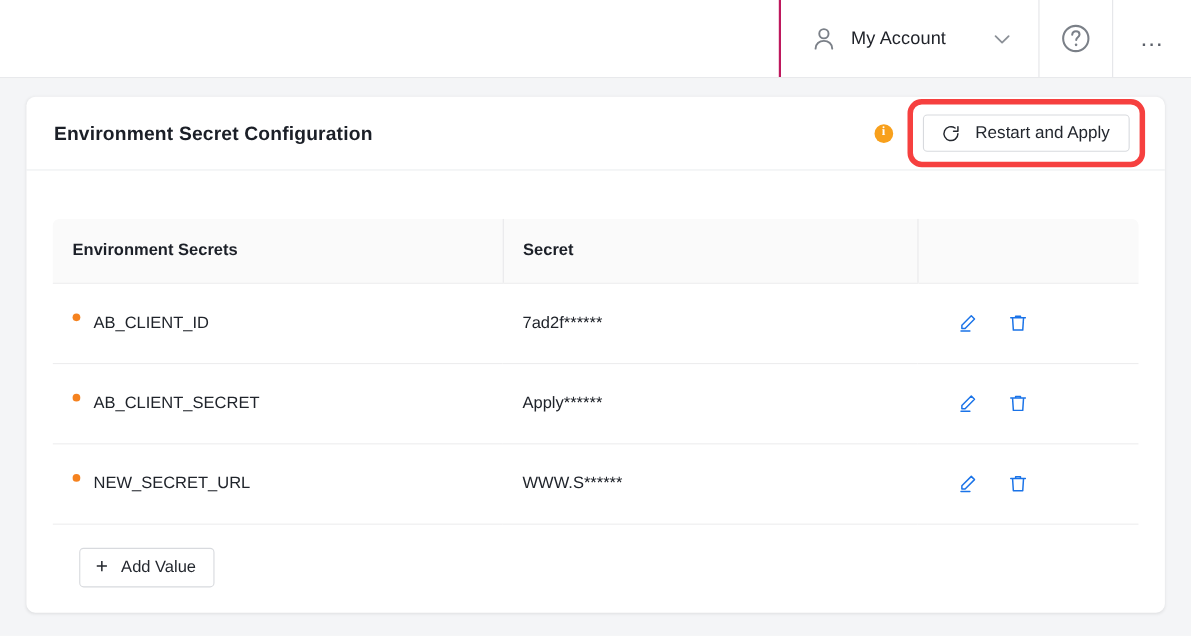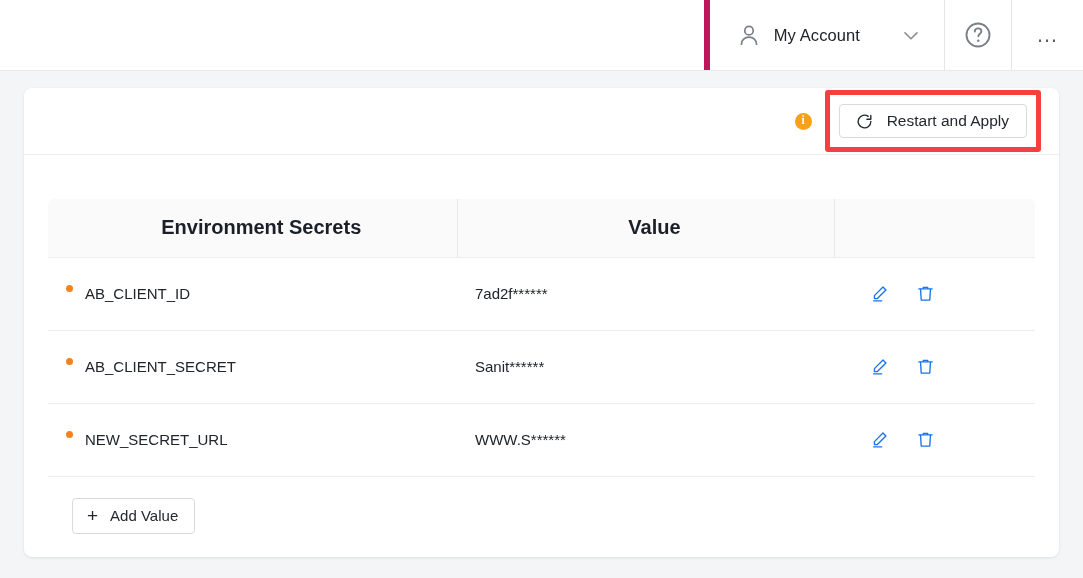--- a/index.html
+++ b/index.html
@@ -14,21 +14,21 @@
   .topbar {
     position: absolute; left: 0; top: 0;
     width: 1083px; height: 71px;
     background: #ffffff;
     border-bottom: 1px solid #e8e9ec;
     display: flex; justify-content: flex-end; align-items: stretch;
   }
   .account-cell {
     display: flex; align-items: center; gap: 12px;
     padding: 0 20px 0 26px;
-    border-left: 6px solid #be185d;
+    border-left: 2px solid #be185d;
     cursor: pointer;
     justify-content: flex-end;
   }
   .person-icon { width: 26px; height: 26px; display: block; }
   .account-label {
     font-size: 16.5px; color: #20232a; letter-spacing: .1px;
     white-space: nowrap;
   }
   .chev { width: 26px; height: 26px; margin-left: 26px; display:block; }
   .help-cell {
@@ -73,43 +73,43 @@
     background: #f8a01c;
     color: #fff; font-size: 11.5px; font-weight: bold;
     display: flex; align-items: center; justify-content: center;
     font-family: "Liberation Serif", serif;
     line-height: 1;
   }
   .restart-wrap {
     position: relative;
     padding: 9px;
     border: 5px solid #f6403f;
-    border-radius: 3px;
+    border-radius: 13px;
   }
   .restart-btn {
     display: flex; align-items: center; gap: 13px;
     height: 34px; padding: 0 17px 0 15px;
     background: #fff;
     border: 1px solid #d8dade;
     border-radius: 4px;
     font-size: 15.5px; color: #23272e;
     cursor: pointer;
     white-space: nowrap;
     font-family: "Liberation Sans", sans-serif;
   }
   .refresh-icon { width: 19px; height: 19px; display: block; }
 
   
   .table-zone { padding: 44px 24px 0 24px; }
   .tbl { width: 987px; border-collapse: collapse; table-layout: fixed; }
   .tbl thead th {
     background: #fafafa;
     height: 58px;
-    text-align: center;
-    font-size: 20px; font-weight: bold; color: #1b1f27;
+    text-align: left;
+    font-size: 15px; font-weight: bold; color: #1b1f27;
     padding: 0 0 0 18px;
     border-bottom: 1px solid #ededee;
   }
   .tbl thead th:first-child { border-radius: 6px 0 0 0; }
   .tbl thead th:last-child  { border-radius: 0 6px 0 0; }
   .tbl thead th.div-l { border-left: 1px solid #e8e8ea; }
   .tbl tbody td {
     height: 73px;
     font-size: 15px; color: #20242b;
     padding: 0 0 0 18px;
@@ -167,20 +167,21 @@
   </div>
 
   <div class="more-cell">
     <span class="more-dots">…</span>
   </div>
 </div>
 
 <div class="card">
 
   <div class="card-header">
+    <div class="card-title">Environment Secret Configuration</div>
 
     <div class="header-right">
       <div class="info-badge">i</div>
 
       <div class="restart-wrap">
         <button class="restart-btn">
           <span>
             <svg class="refresh-icon" viewBox="0 0 24 24" fill="none" stroke="#23272e" stroke-width="1.7">
               <path d="M20 12a8 8 0 1 1-3.3-6.5" stroke-linecap="round"></path>
               <path d="M20 4.2V9.2H15" stroke-linecap="round" stroke-linejoin="round"></path>
@@ -195,21 +196,21 @@
   <div class="table-zone">
     <table class="tbl">
       <colgroup>
         <col style="width:409px">
           <col style="width:377px">
           <col style="width:201px">
       </colgroup>
       <thead>
         <tr>
           <th>Environment Secrets</th>
-          <th class="div-l">Value</th>
+          <th class="div-l">Secret</th>
           <th class="div-l"></th>
         </tr>
       </thead>
       <tbody>
 
         <tr>
           <td>
             <span class="name-cell">
               <span class="dot"></span>
               <span>AB_CLIENT_ID</span>
@@ -239,21 +240,21 @@
           </td>
         </tr>
 
         <tr>
           <td>
             <span class="name-cell">
               <span class="dot"></span>
               <span>AB_CLIENT_SECRET</span>
             </span>
           </td>
-          <td>Sanit******</td>
+          <td>Apply******</td>
           <td class="actions">
             <span class="act-row">
               <button class="act-btn">
                 <span>
                   <svg class="act-icon" viewBox="0 0 24 24" fill="none" stroke="#1a73e8" stroke-width="1.7">
                     <path d="M16.4 3.9l3.7 3.7L9.3 18.4H5.6v-3.7z" stroke-linejoin="round"></path>
                     <path d="M4.6 21.3h10.2" stroke-linecap="round"></path>
                   </svg>
                 </span>
               </button>

